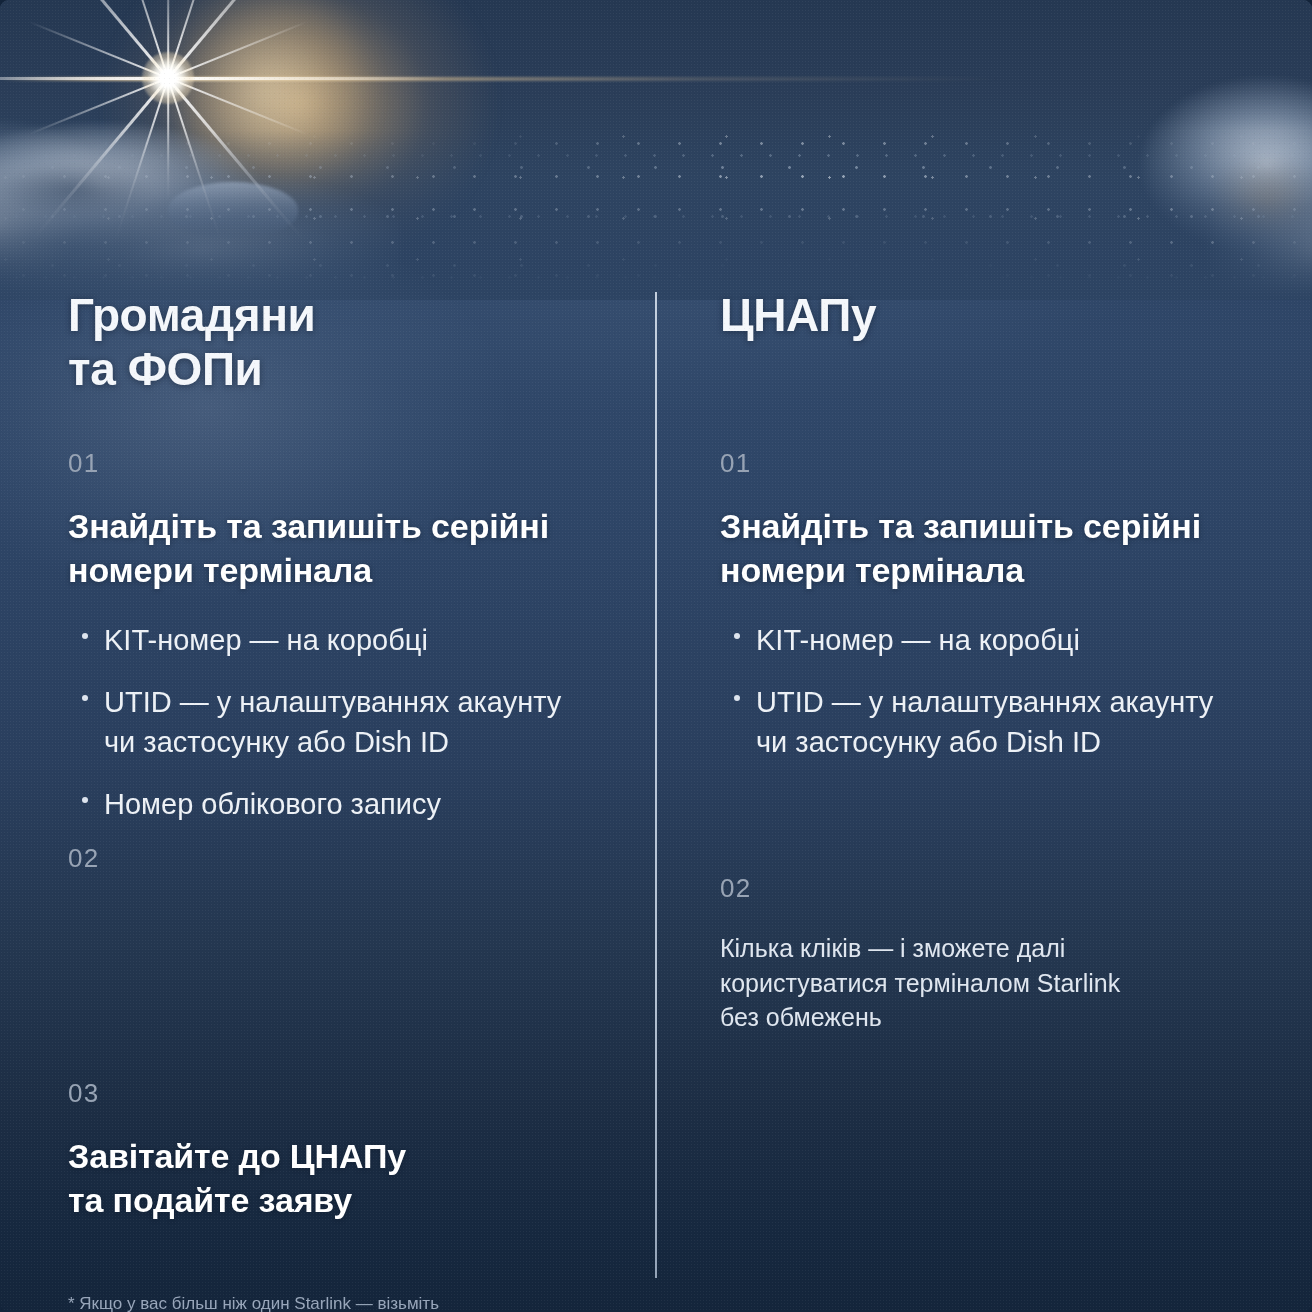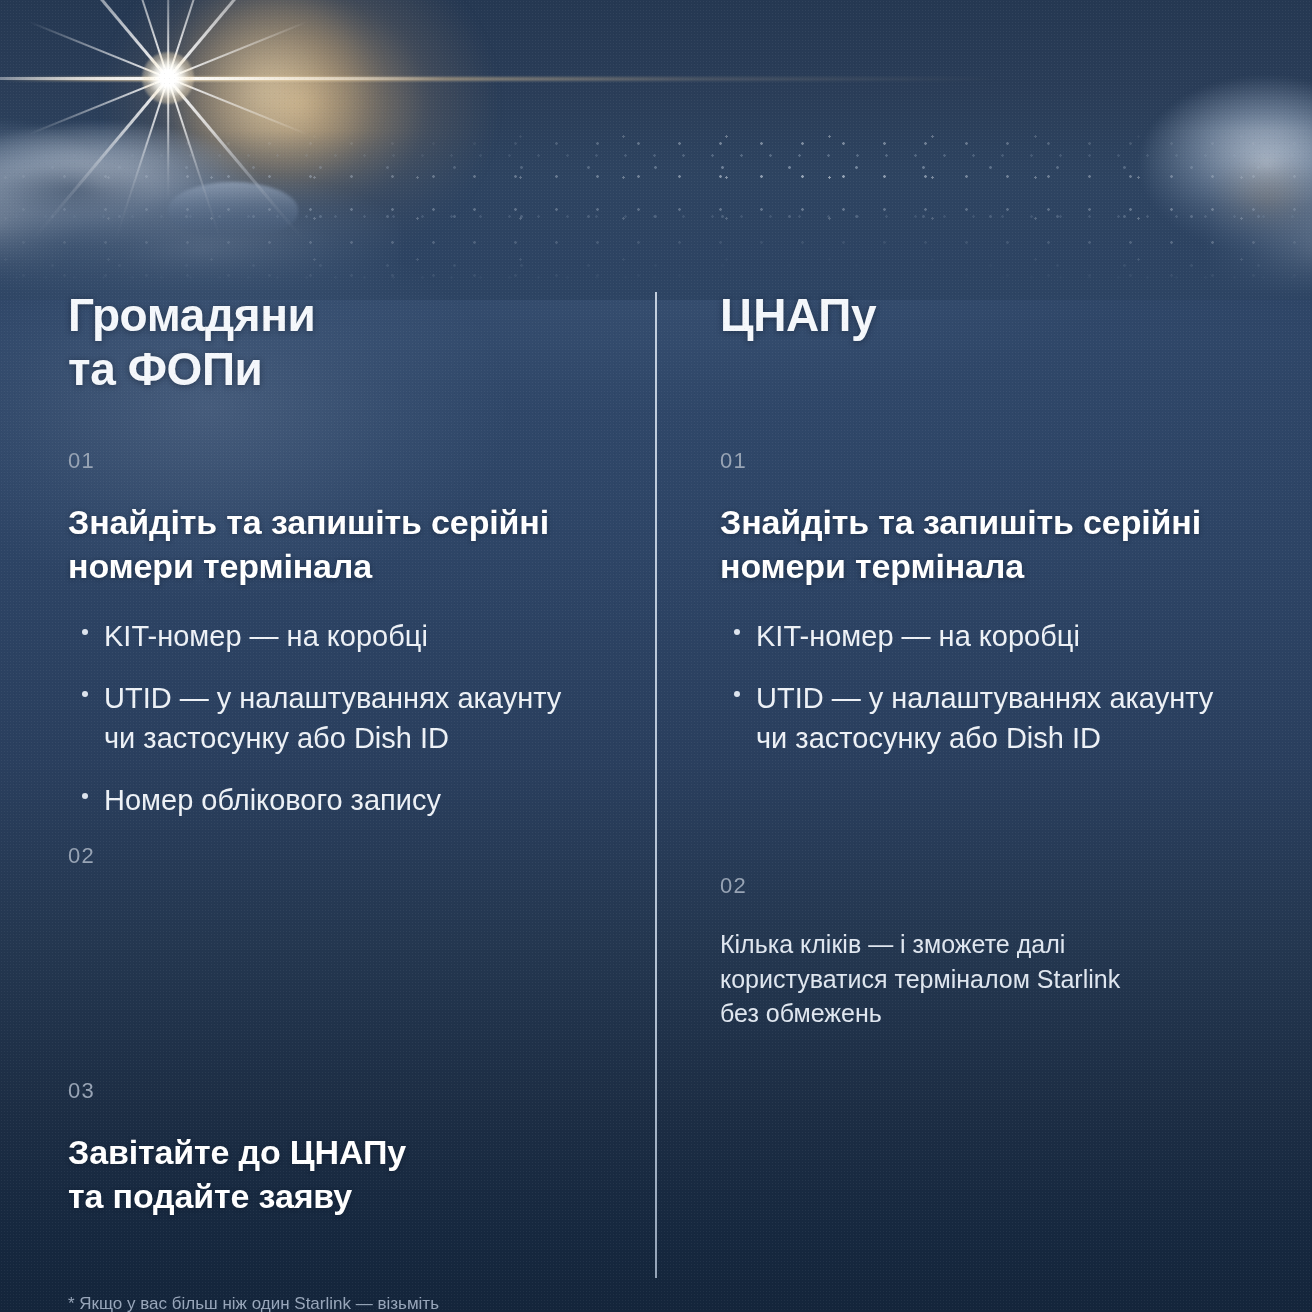--- a/index.html
+++ b/index.html
@@ -21,20 +21,21 @@
       linear-gradient(180deg,
         #24364f 0%,
         #2b4060 12%,
         #2e4566 26%,
         #2d4465 42%,
         #2a3f5e 58%,
         #243750 72%,
         #1c2d44 85%,
         #16283f 94%,
         #14253b 100%);
+    border-radius: 9px;
   }
 
   
   .hero {
     position:absolute; left:0; top:0;
     width:1312px; height:300px;
     overflow:hidden;
   }
   .hero-sky {
     position:absolute; inset:0;
@@ -208,21 +209,21 @@
     color:#f4f7fb; letter-spacing:-0.4px;
     text-shadow:0 1px 6px rgba(10,20,36,0.45);
     white-space:pre-line;
   }
   .col-left  .col-title { top:288px; }
   .col-right .col-title { top:288px; }
 
   .step { position:absolute; width:100%; }
 
   .step-num {
-    font-size:22px; font-weight:400; line-height:1;
+    font-size:26px; font-weight:400; line-height:1;
     color:#97a3b4; letter-spacing:1.2px;
     margin-bottom:28px;
   }
   .step-head {
     font-size:34px; font-weight:700; line-height:1.30;
     color:#ffffff; letter-spacing:-0.15px;
     white-space:pre-line;
     text-shadow:0 1px 5px rgba(10,20,36,0.40);
   }
 

